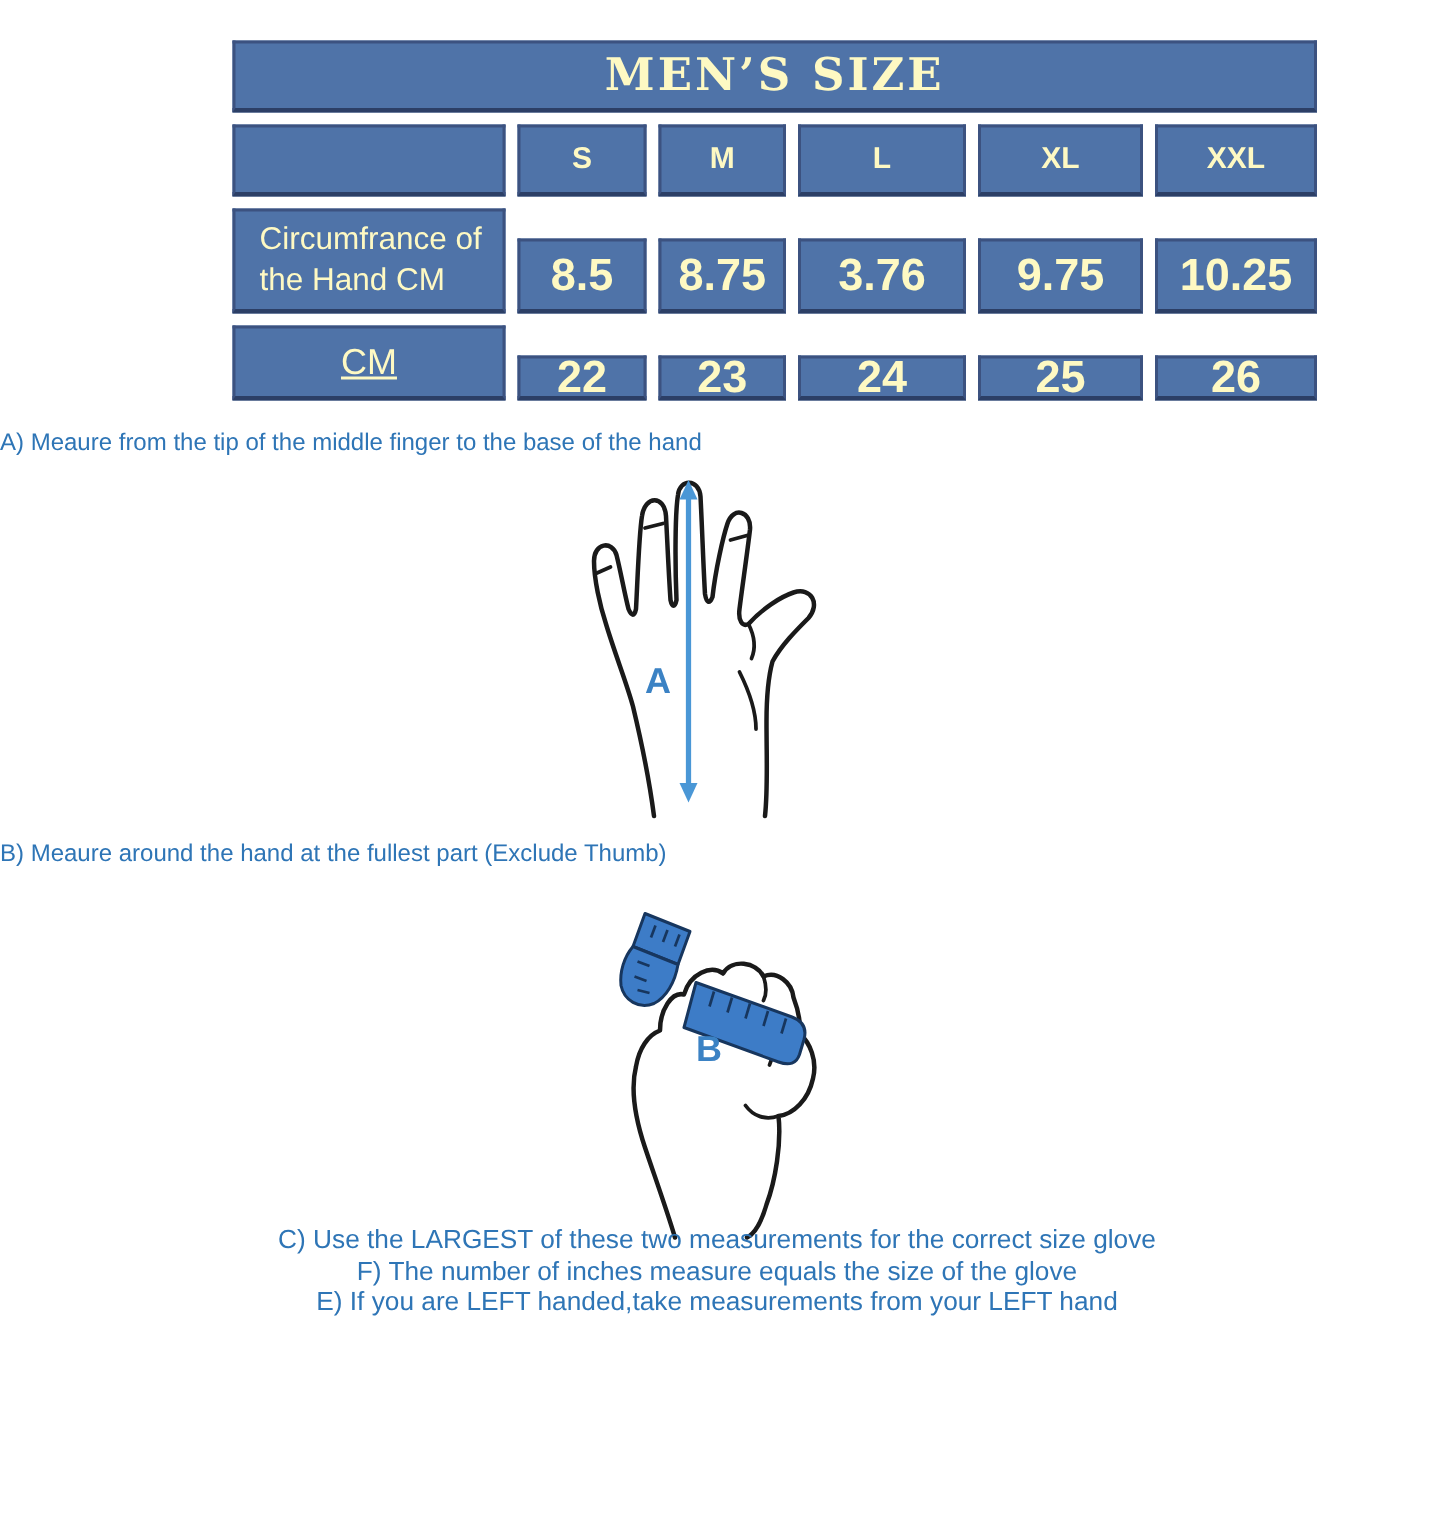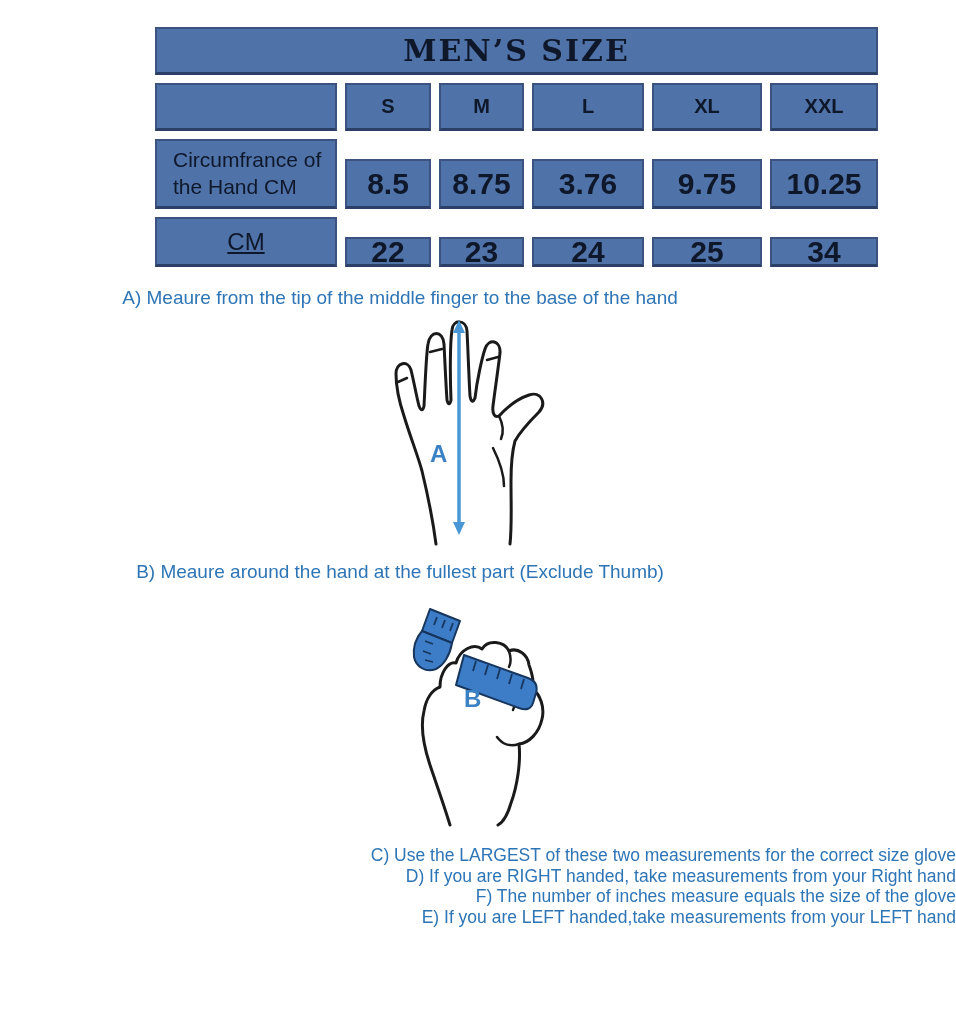--- a/index.html
+++ b/index.html
@@ -14,43 +14,43 @@
     display:grid;
     grid-template-columns:182px 86px 85px 112px 110px 108px;
     grid-template-rows:48px 48px 70px 50px;
     gap:8px;
   }
   .cell {
     background:#4f73a8;
     border:2px solid #3c5280;
     border-bottom:3px solid #2c3f66;
     display:flex; align-items:center; justify-content:center;
-    color:#0f172a;
+    color:#fef9c3;
   }
   .title-cell {
     grid-column:1 / -1;
     font-family:"DejaVu Serif", serif;
     font-weight:bold; font-size:30px; letter-spacing:2px;
   }
   .head-cell { font-weight:bold; font-size:20px; }
   .num-cell  { font-weight:bold; font-size:30px;margin-top:20px; }
   .label-cell {
     font-size:21px; line-height:1.25;
     justify-content:flex-start; text-align:left; padding-left:16px;
   }
   .cm-cell { font-size:24px;text-decoration:underline; }
   
   .instr {
-    position:absolute; left:0; width:800px; text-align:center;
-    color:#2e75b6; font-size:19px;
+    position:absolute; left:0; width:800px; 
+    color:#2e75b6; font-size:16px;
   }
   #text-a { top:287px; }
   #text-b { top:561px; }
   .footer {
-    position:absolute; top:845px; left:0; width:956px; text-align:right;
+    position:absolute; top:816px; left:0; width:956px; text-align:center;
     color:#2e75b6; font-size:17.5px; line-height:20.5px;
   }
   
   .fig { position:absolute; }
   #fig-hand { left:390px; top:316px; }
   #fig-fist { left:398px; top:597px; }
   .fig-label { font-family:"Liberation Sans", sans-serif; font-weight:bold; font-size:24px; fill:#3b82c4; }
 </style>
 </head>
 <body>
@@ -72,21 +72,21 @@
     <div class="cell num-cell">8.75</div>
     <div class="cell num-cell">3.76</div>
     <div class="cell num-cell">9.75</div>
     <div class="cell num-cell">10.25</div>
 
     <div class="cell cm-cell">CM</div>
     <div class="cell num-cell">22</div>
     <div class="cell num-cell">23</div>
     <div class="cell num-cell">24</div>
     <div class="cell num-cell">25</div>
-    <div class="cell num-cell">34</div>
+    <div class="cell num-cell">26</div>
   </div>
 
   <div class="instr" id="text-a">A) Meaure from the tip of the middle finger to the base of the hand</div>
 
   <svg class="fig" id="fig-hand" width="160" height="230" viewBox="0 0 160 230">
     <g fill="#ffffff" stroke="#1a1a1a" stroke-width="3" stroke-linecap="round" stroke-linejoin="round">
       <path d="M 46,228
                C 43,205 38,180 32,155
                C 28,140 20,120 14,100
                C 10,88 6,70 6,58
@@ -165,18 +165,17 @@
           <path d="M 102,72 L 99,82"></path>
         <path d="M 114,77 L 111,87"></path>
           <path d="M 126,82 L 123,92"></path>
       </g>
     </g>
     <text class="fig-label" x="66" y="110">B</text>
   </svg>
 
   <div class="footer">
     <div>C) Use the LARGEST of these two measurements for the correct size glove</div>
-    <div>D) If you are RIGHT handed, take measurements from your Right hand</div>
     <div>F) The number of inches measure equals the size of the glove</div>
     <div>E) If you are LEFT handed,take measurements from your LEFT hand</div>
   </div>
 
 </div>
 
 </body></html>

